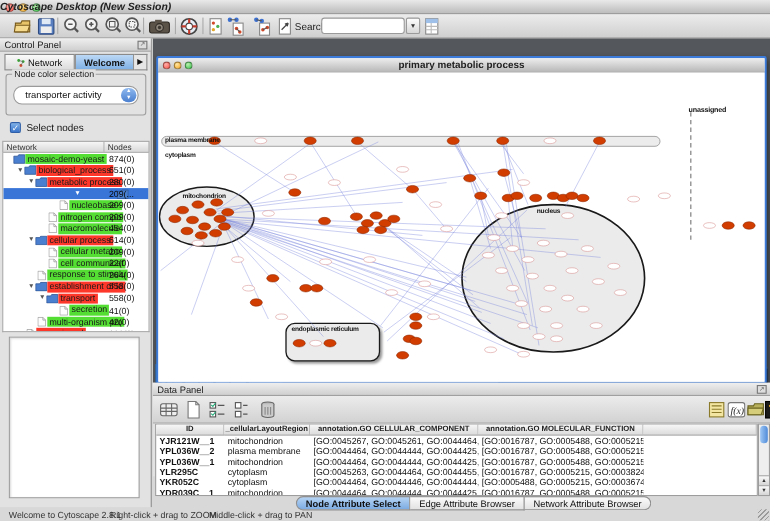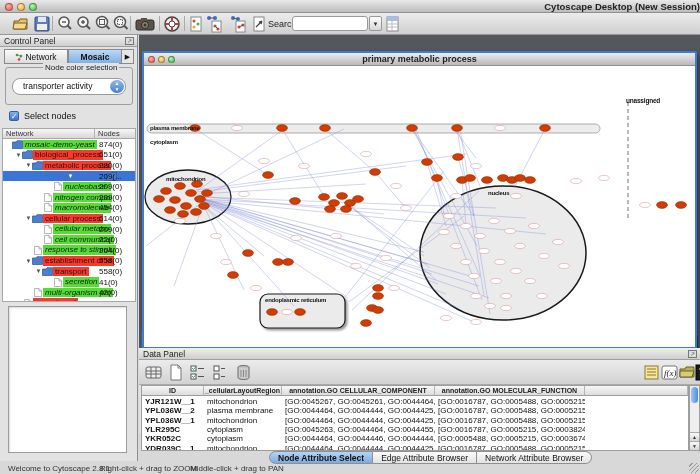--- a/index.html
+++ b/index.html
@@ -3,21 +3,21 @@
 <meta charset="utf-8">
 <style>
   * { margin:0; padding:0; box-sizing:border-box; }
   html,body { width:700px; height:474px; }
   body { font-family:"Liberation Sans", sans-serif; background:#d6d6d6; position:relative; overflow:hidden; }
   #app { position:absolute; left:0; top:0; width:700px; height:474px; background:#d8d8d8; }
 
   
   .titlebar { position:absolute; left:0; top:0; width:700px; height:13px;
     background:linear-gradient(#e9e9e9,#c9c9c9 70%,#bdbdbd); border-bottom:1px solid #8f8f8f; }
-  .titlebar .title { position:absolute; left:0; right:0; top:1px; text-align:right; font-size:9.5px; font-weight:bold; color:#222; }
+  .titlebar .title { position:absolute; left:0; right:0; top:1px; text-align:left; font-size:9.5px; font-weight:bold; color:#222;font-style:italic; }
   .lights { position:absolute; left:5px; top:2.5px; display:flex; gap:4px; }
   .light { width:8px; height:8px; border-radius:50%; border:0.5px solid rgba(0,0,0,.35); }
   .l-red{background:radial-gradient(circle at 35% 30%,#ffb3ad,#f95349);}
   .l-yel{background:radial-gradient(circle at 35% 30%,#ffe9a8,#f5a623);}
   .l-grn{background:radial-gradient(circle at 35% 30%,#c2f0b5,#35c649);}
 
   
   .toolbar { position:absolute; left:0; top:13px; width:700px; height:22px;
     background:linear-gradient(#ececec,#cfcfcf); border-bottom:1px solid #979797; }
   .tb-ic { position:absolute; top:2px; width:18px; height:18px; }
@@ -28,38 +28,38 @@
 
   
   #cp { position:absolute; left:0; top:35px; width:138px; height:426px; background:#e2e2e2; border-right:1px solid #8d8d8d; }
   .panel-hdr { position:relative; height:12px; background:linear-gradient(#efefef,#cfcfcf); border-bottom:1px solid #a0a0a0; font-size:8.5px; color:#222; padding-left:4px; line-height:12px; }
   .float-ic { position:absolute; right:3px; top:2px; width:9px; height:8px; border:1px solid #777; background:#ddd; font-size:6px; line-height:6px; text-align:center; color:#555; }
   .cp-tabs { position:absolute; left:4px; top:14px; width:130px; height:15px; display:flex; }
   .cp-tab { height:15px; border:1px solid #8a8a8a; background:linear-gradient(#fafafa,#dcdcdc); font-size:8.5px; color:#111; display:flex; align-items:center; justify-content:center; gap:2px; }
   .cp-tab.active { background:linear-gradient(#bcd8f5,#7fb0e4); font-weight:bold; }
   .cp-tab-more { width:12px; height:15px; border:1px solid #8a8a8a; border-left:none; background:#e6e6e6; font-size:7px; text-align:center; line-height:14px; color:#111; }
   .groupbox { position:absolute; left:5px; top:32px; width:128px; height:38px; border:1px solid #9e9e9e; border-radius:3px; }
-  .groupbox .legend { position:absolute; left:5px; top:-5px; background:#e2e2e2; font-size:8px; color:#222; padding:0 2px;margin-left:32px; }
+  .groupbox .legend { position:absolute; left:5px; top:-5px; background:#e2e2e2; font-size:8px; color:#222; padding:0 2px; }
   .dropdown { position:absolute; left:6px; top:10px; width:114px; height:17px; background:#fff; border:1px solid #9a9a9a; border-radius:8px; font-size:8.5px; line-height:15px; padding-left:10px; color:#111; }
   .dd-btn { position:absolute; right:1px; top:1px; width:14px; height:13px; background:linear-gradient(#8fb9ef,#4a7fd0); border-radius:7px; color:#fff; font-size:5px; text-align:center; line-height:6px; }
   .chkrow { position:absolute; left:9px; top:76px; display:flex; align-items:center; gap:5px; }
   .chk { width:10px; height:10px; border-radius:2px; background:linear-gradient(#7fb2ea,#3a74c9); border:1px solid #2f5fa8; color:#fff; font-size:8px; line-height:10px; text-align:center; }
   .chklbl { font-size:9px; color:#111; }
   .tree-hdr { position:absolute; left:2px; top:93px; width:134px; height:11px; display:flex;
     background:linear-gradient(#f6f6f6,#d8d8d8); border:1px solid #a8a8a8; font-size:7.5px; color:#333; }
   .tree-hdr .c1 { width:92px; border-right:1px solid #b5b5b5; padding-left:3px; line-height:10px;}
   .tree-hdr .c2 { flex:1; padding-left:3px; line-height:10px;}
   #tree { position:absolute; left:2px; top:104px; width:134px; height:163px; background:#fff; border:1px solid #a8a8a8; border-top:none; overflow:hidden; }
   .trow { position:relative; height:10.6px; display:flex; align-items:center; font-size:8px; white-space:nowrap; }
   .trow.sel { background:#3875d7;gap:32px; }
   .tarrow { font-size:6px; color:#555; width:7px; text-align:center; flex:0 0 7px;}
   .trow.sel .tarrow{color:#fff;}
   .ticon { flex:0 0 11px; height:9px; position:relative; }
   .chip { padding:0 2px; font-size:8px; line-height:9.5px; color:#1a1a1a; }
-  .chip.green { background:#54dd33;font-style:italic; }
+  .chip.green { background:#54dd33; }
   .chip.red { background:#fd372a; }
   .tcount { position:absolute; left:96px; font-size:8px; color:#111;text-align:right; }
   .trow.sel .tcount { color:#0a0a0a; }
   #birdseye { position:absolute; left:8px; top:271px; width:119px; height:147px; background:#fff; border:1px solid #9b9b9b; box-shadow:inset 1px 1px 2px rgba(0,0,0,.15); }
 
   
   #mdi { position:absolute; left:139px; top:35px; width:561px; height:313px; background:#54585c; overflow:hidden; }
   .frag { position:absolute; }
   #netwin { position:absolute; left:3px; top:16px; width:555px; height:298px; border:2px solid #3c7bd9; border-radius:2px; background:#fff; box-shadow:2px 3px 6px rgba(0,0,0,.45); }
   .inner-titlebar { position:relative; height:13px; background:linear-gradient(#ededed,#c6c6c6 75%,#b9b9b9); border-bottom:1px solid #8f8f8f; }
@@ -203,21 +203,21 @@
         <svg width="8" height="8" viewBox="0 0 8 8">
             <circle cx="2" cy="2" r="1.3" fill="#36a832"></circle>
             <circle cx="6" cy="3" r="1.3" fill="#36a832"></circle>
             <circle cx="4" cy="6.5" r="1.3" fill="#d24a2a"></circle>
             <line x1="2" y1="2" x2="6" y2="3" stroke="#666" stroke-width=".6"></line>
             <line x1="6" y1="3" x2="4" y2="6.5" stroke="#666" stroke-width=".6"></line>
           </svg>
         <span>Network</span>
       </div>
       <div class="cp-tab active" style="width:54px">
-        <span>Mosaic</span>
+        <span>Welcome</span>
       </div>
       <div class="cp-tab-more">▶</div>
     </div>
     <div class="groupbox">
       <div class="legend">Node color selection</div>
       <div class="dropdown">
         <span>transporter activity</span>
         <div class="dd-btn">▲<br>▼</div>
       </div>
     </div>

